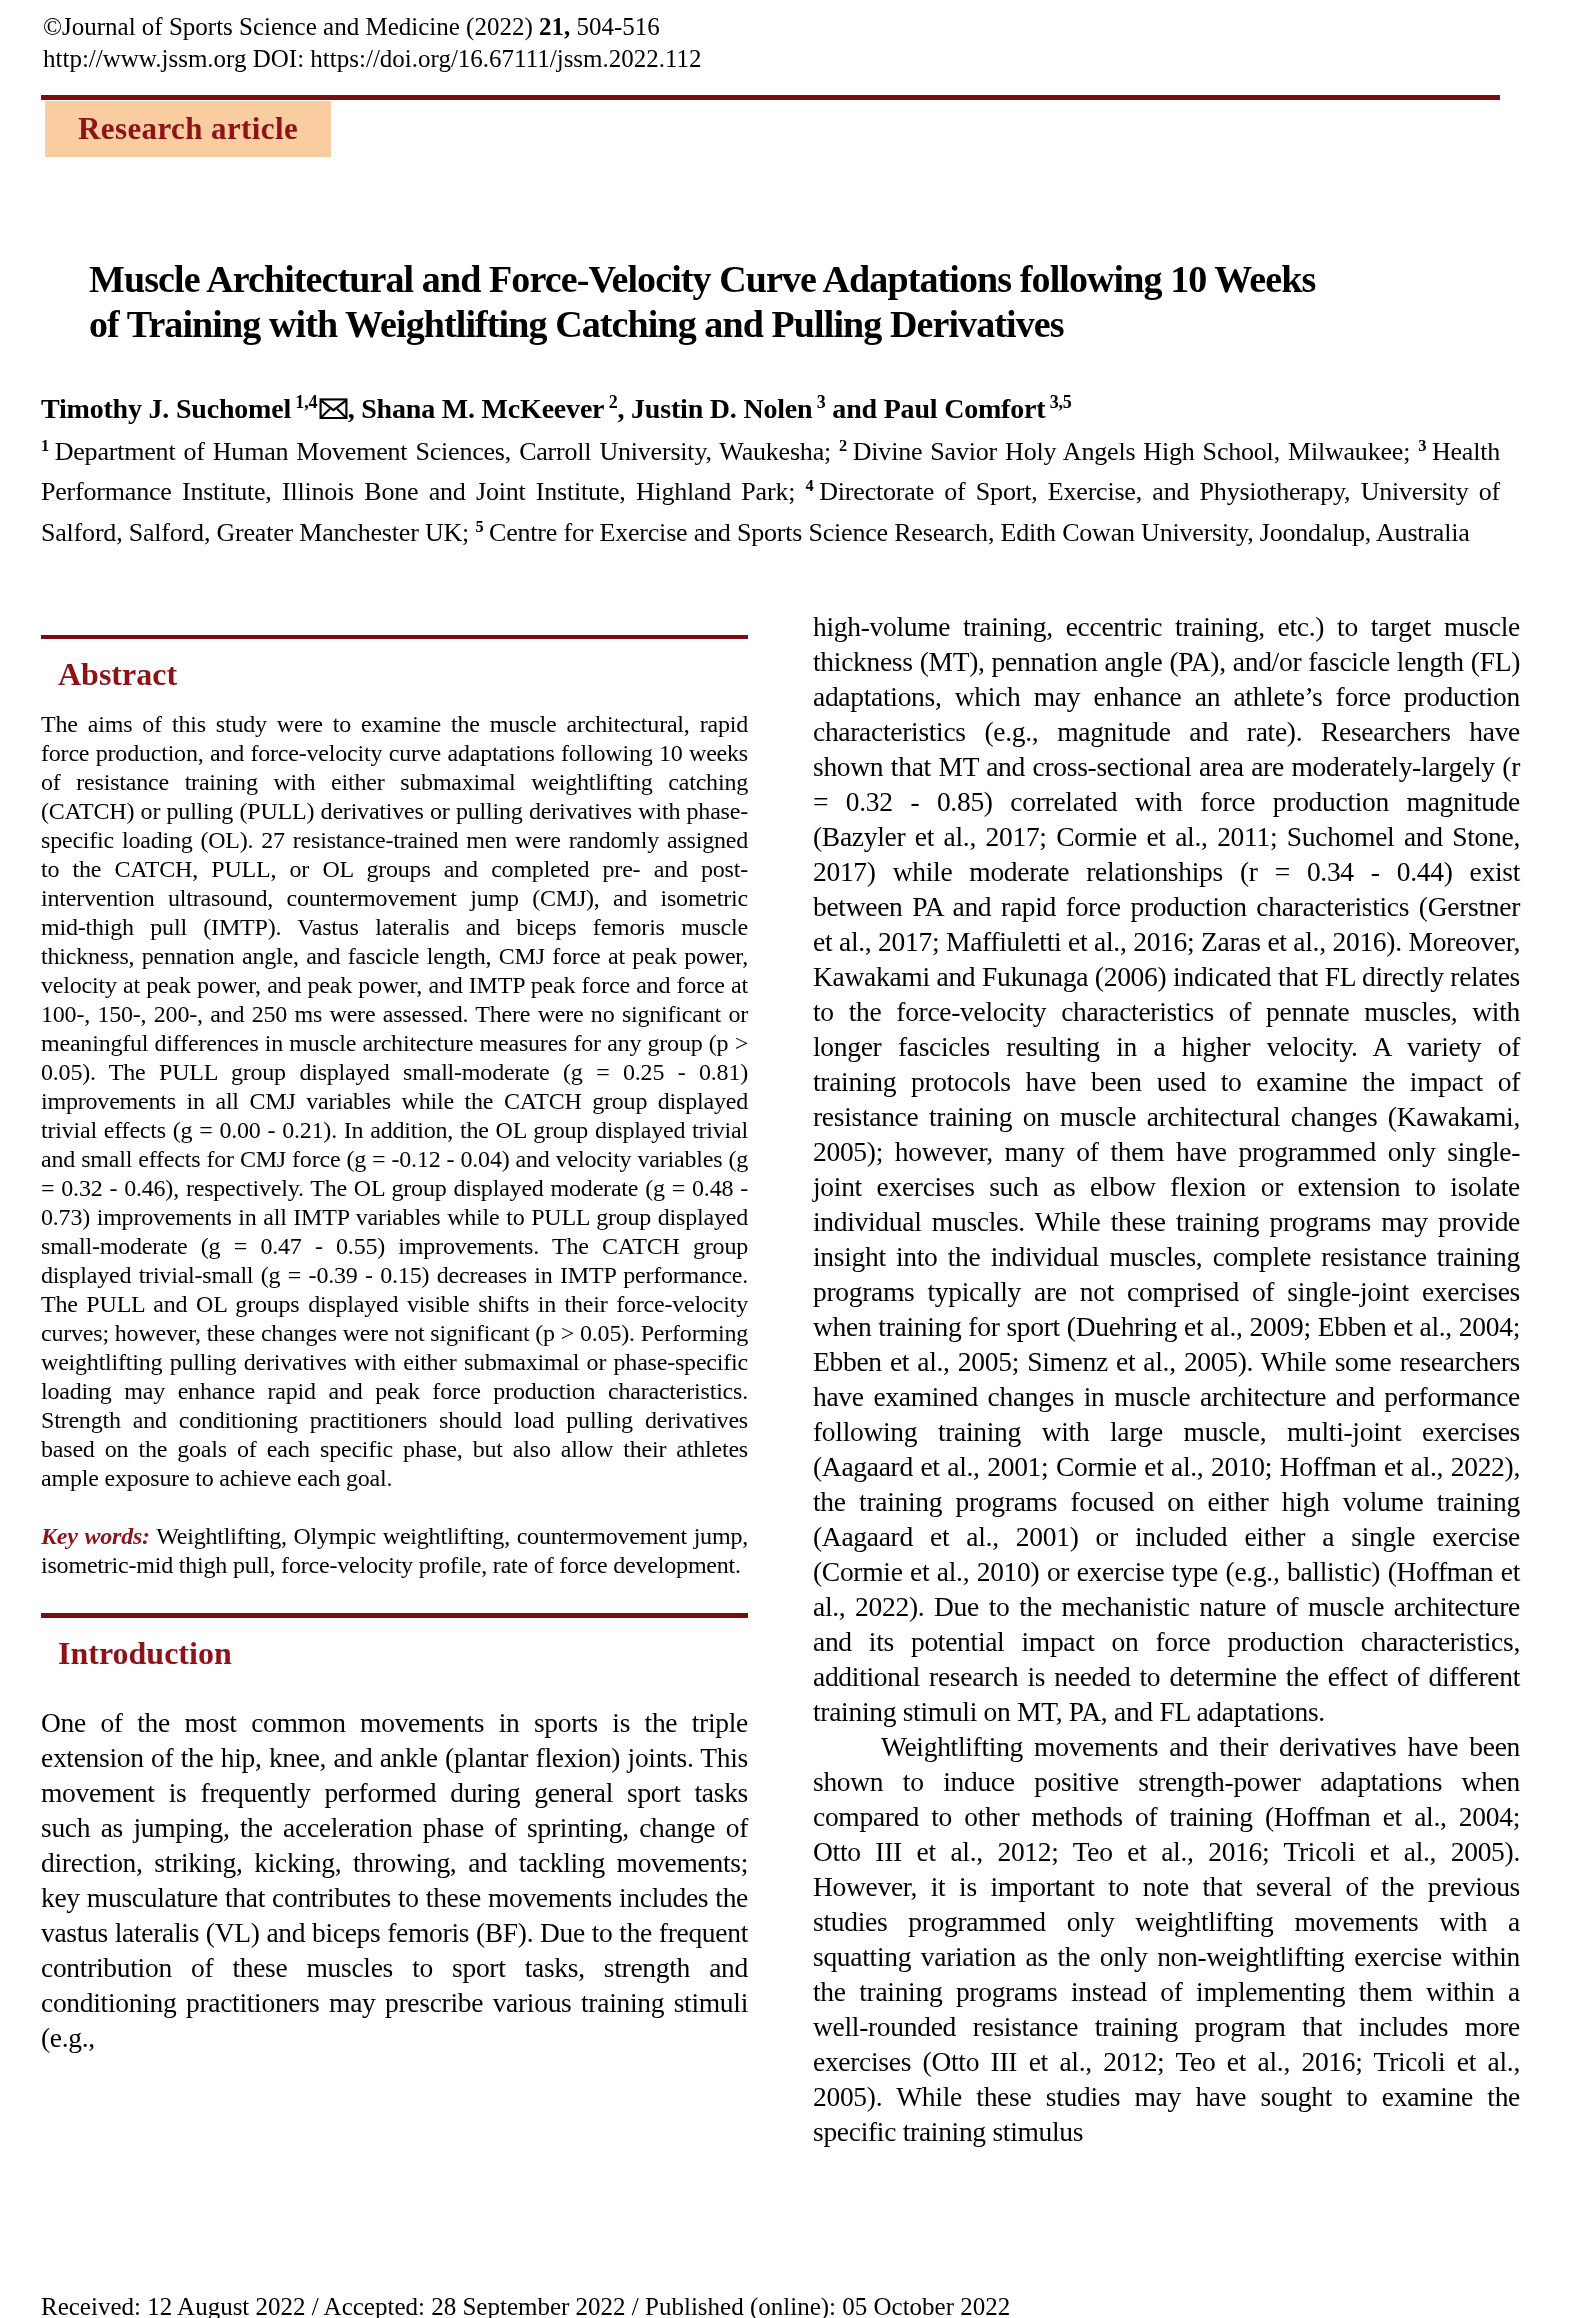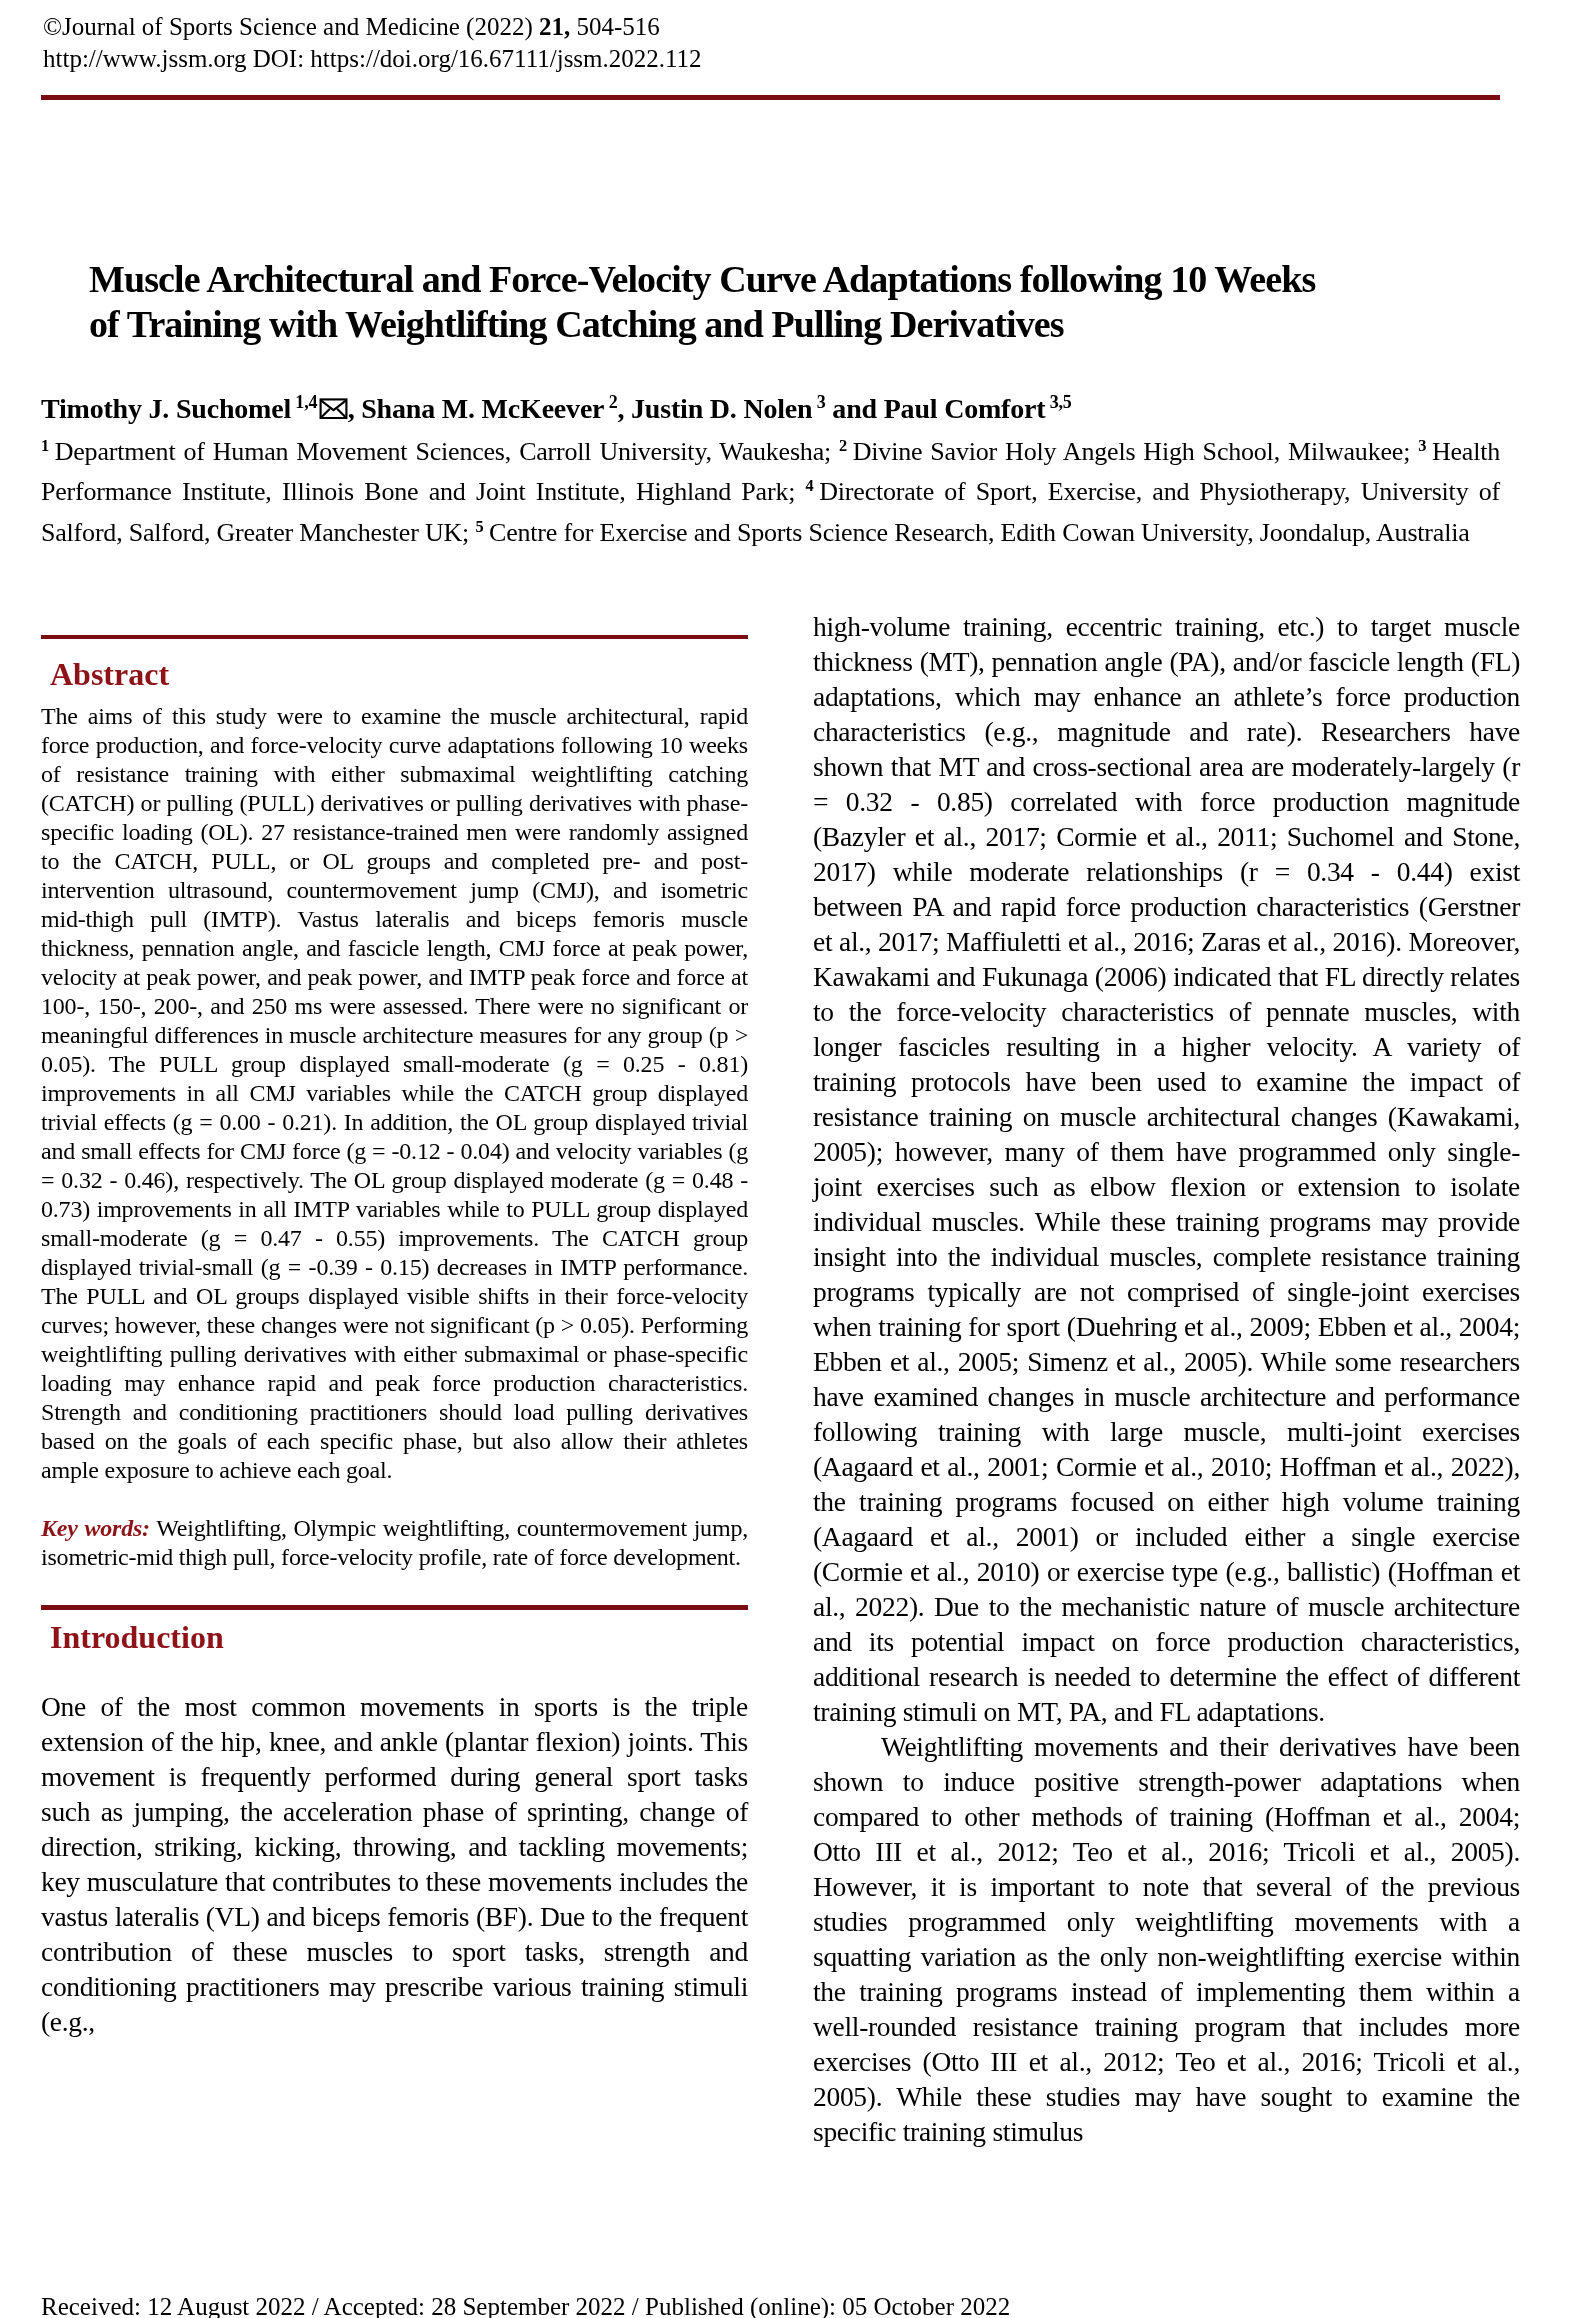--- a/index.html
+++ b/index.html
@@ -43,21 +43,21 @@
   .affiliations .sup{font-size:16.4px;vertical-align:9.3px;font-weight:bold;margin-right:5.7px;}
   
   .col-left{position:absolute;left:41px;top:635px;width:707px;}
   .col-right{position:absolute;left:813px;top:609px;width:707px;
     font-size:27.5px;line-height:35px;text-align:justify;letter-spacing:-0.3px;}
   .col-right p{margin:0;}
   .col-right p.indent{text-indent:68px;}
   .hrule{height:4.3px;background:var(--rule);border:none;margin:0;}
   .rule-a{margin-bottom:17px;}
   .rule-b{margin-top:33px;}
-  h2.sec{color:var(--accent);font-size:32px;font-weight:bold;margin:9px;}
+  h2.sec{color:var(--accent);font-size:32px;font-weight:bold;margin:17px;}
   .abstract-head{margin:0 0 11.4px 0;}
   .intro-head{margin:53px 0 0 0;}
   .small-text{font-size:24px;line-height:29px;text-align:justify;letter-spacing:-0.2px;}
   .abstract-body{margin:0;}
   .keywords{margin:29px 0 0 0;}
   .kw-label{color:var(--accent);font-weight:bold;font-style:italic;}
   .intro-body{font-size:27.5px;line-height:35px;text-align:justify;
     letter-spacing:-0.3px;margin:33px 0 0 0;}
   .footer{position:absolute;left:41px;top:2246px;width:1459px;font-size:25px;margin-top:47px;}
 </style>
@@ -66,20 +66,21 @@
 
 <div class="page">
 
   <div class="header">
     <div><span>©Journal of Sports Science and Medicine (2022) </span><span class="bold">21,</span><span> 504-516</span></div>
     <div>http://www.jssm.org DOI: https://doi.org/16.67111/jssm.2022.112</div>
   </div>
 
   <div class="rule-top"></div>
 
+  <div class="badge">Research article</div>
 
   <div class="title">
     <div class="tline">Muscle Architectural and Force-Velocity Curve Adaptations following 10 Weeks</div>
     <div class="tline">of Training with Weightlifting Catching and Pulling Derivatives</div>
   </div>
 
   <div class="authors">
     <span>Timothy J. Suchomel</span><span class="sup">1,4</span><span class="envelope"><svg width="29" height="21.5" viewBox="0 0 40 30">
           <rect x="2" y="2" width="36" height="26" fill="none" stroke="#000" stroke-width="3"></rect>
           <path d="M2 3 L20 17 L38 3" fill="none" stroke="#000" stroke-width="3"></path>

